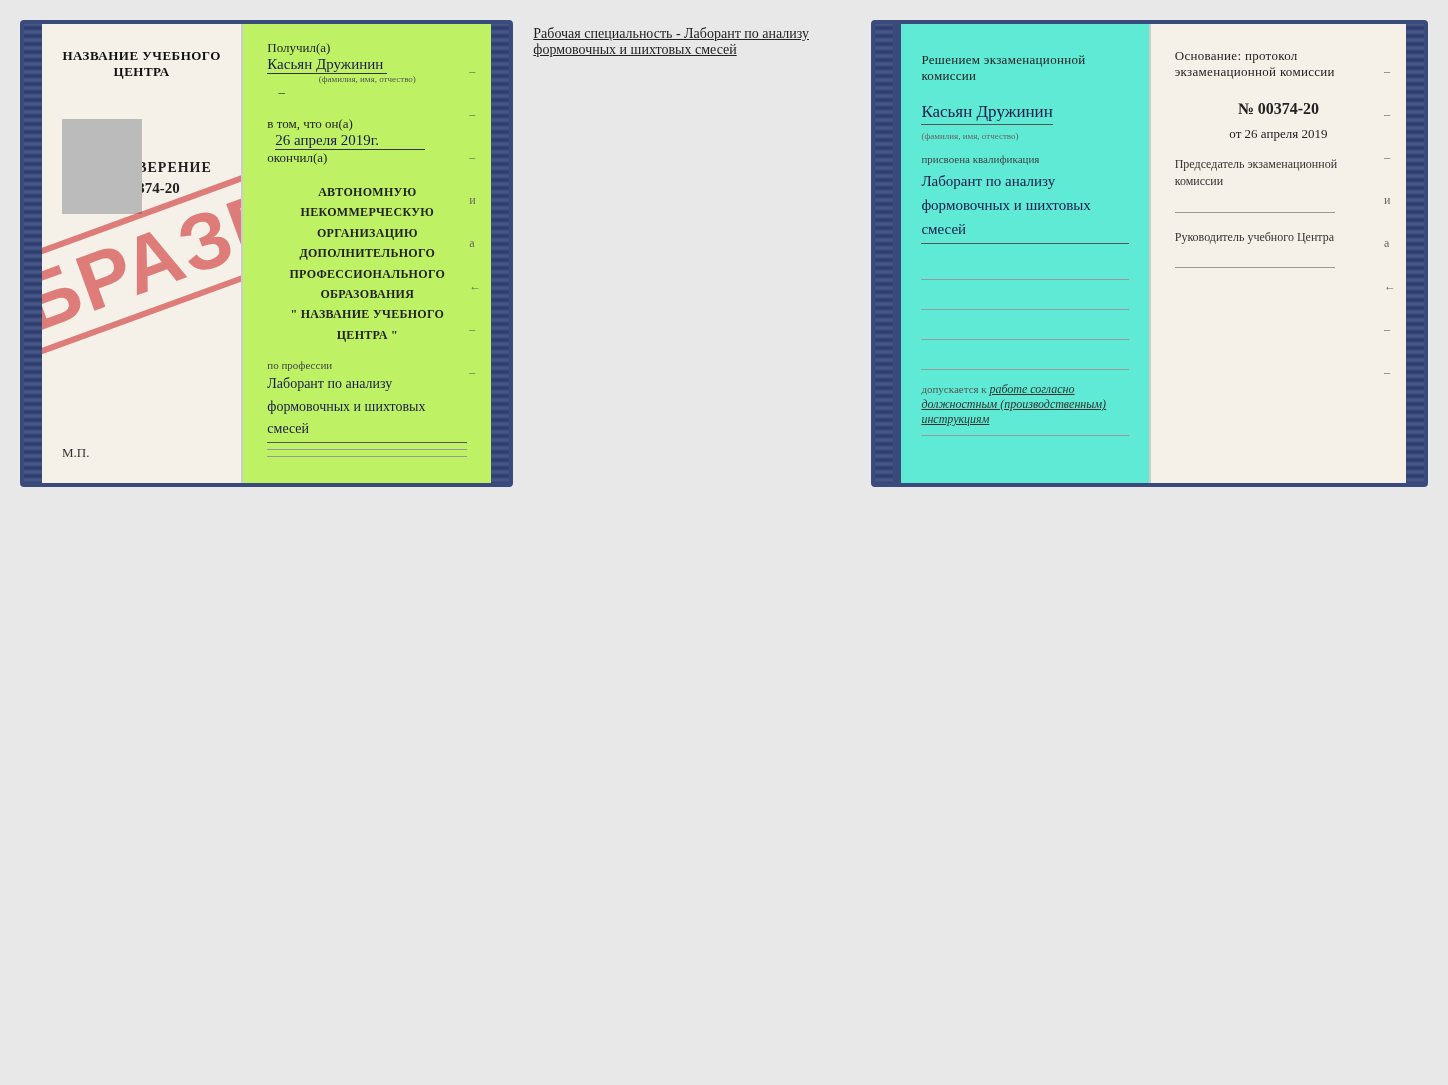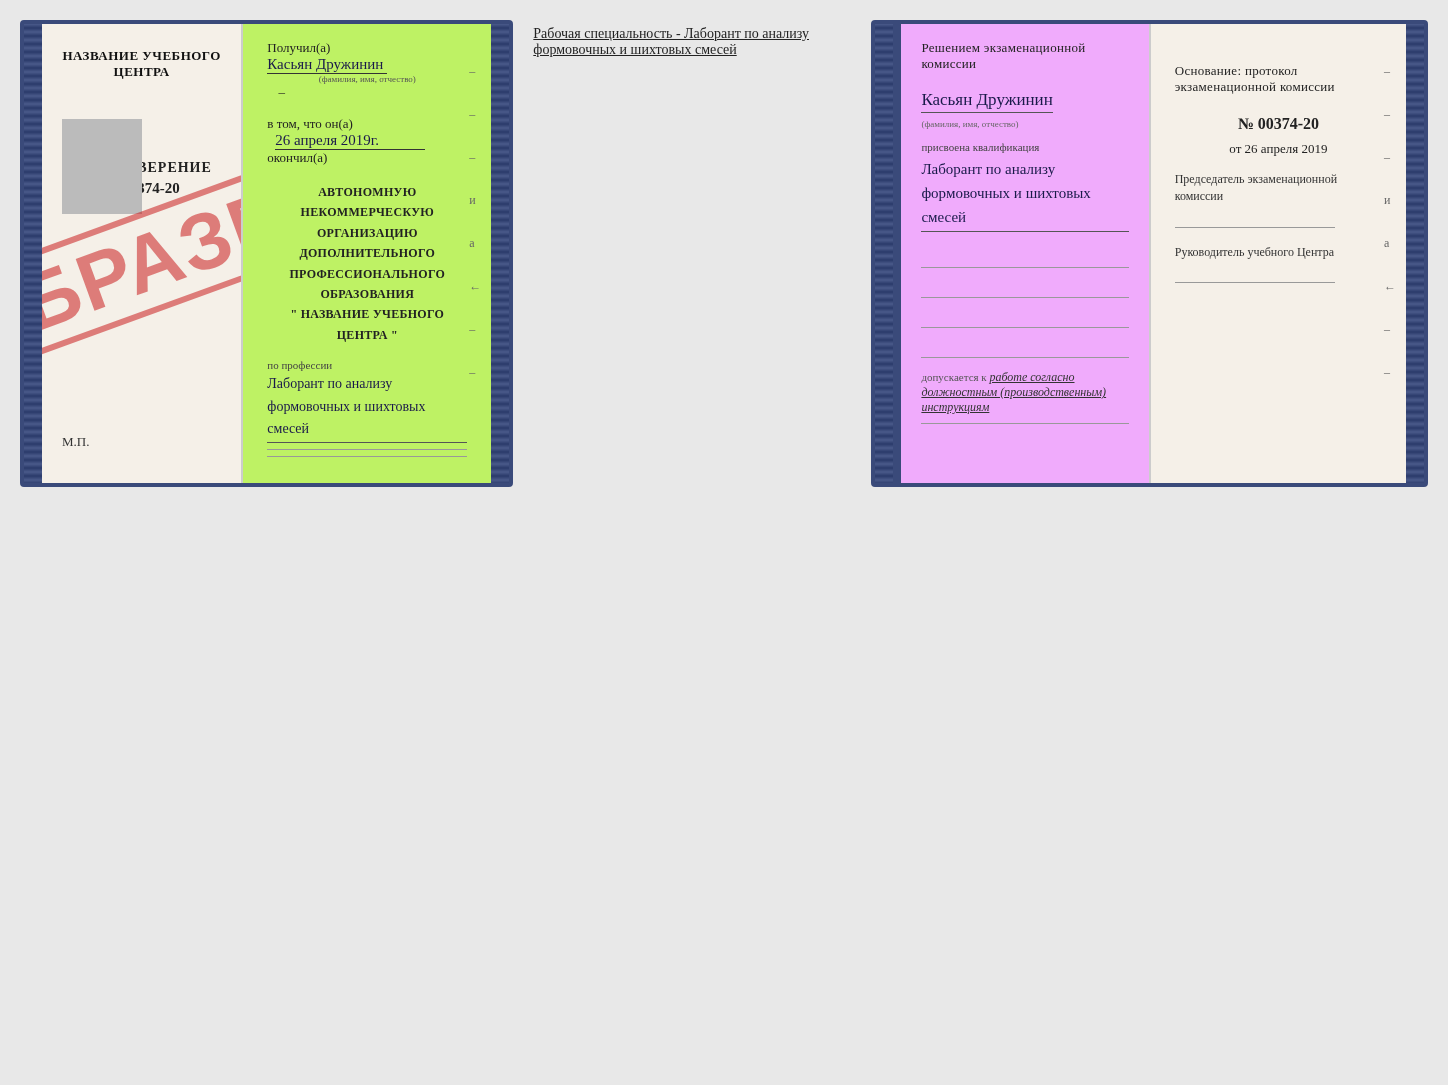--- a/index.html
+++ b/index.html
@@ -101,21 +101,21 @@
     }
 
     .vydano-handwritten {
       font-family: 'Segoe Script', 'Comic Sans MS', cursive;
       color: #1a1a4a;
       font-size: 13px;
     }
 
     .mp-line {
       position: absolute;
-      bottom: 33px;
+      bottom: 22px;
       left: 20px;
       font-size: 13px;
       color: #333;
     }
 
     
     .photo-placeholder {
       width: 80px;
       height: 95px;
       background: #bbb;
@@ -240,31 +240,31 @@
       background: #3a4a7a;
       border: 4px solid #3a4a7a;
       border-radius: 4px;
       overflow: hidden;
       position: relative;
       min-height: 380px;
     }
 
     .lower-left-page {
       flex: 1;
-      background: #f0abfc;
-      padding: 16px 20px 20px 20px;
+      background: #5eead4;
+      padding: 28px 20px 20px 20px;
       position: relative;
       border-right: 2px solid #ccc;
       margin-left: 8px;
     }
 
     .lower-right-page {
       flex: 1;
       background: #f5f0e8;
-      padding: 39px 24px 20px 24px;
+      padding: 24px 24px 20px 24px;
       position: relative;
     }
 
     .section-title {
       font-size: 13px;
       color: #222;
       letter-spacing: 0.3px;
       margin-bottom: 18px;
     }
 

